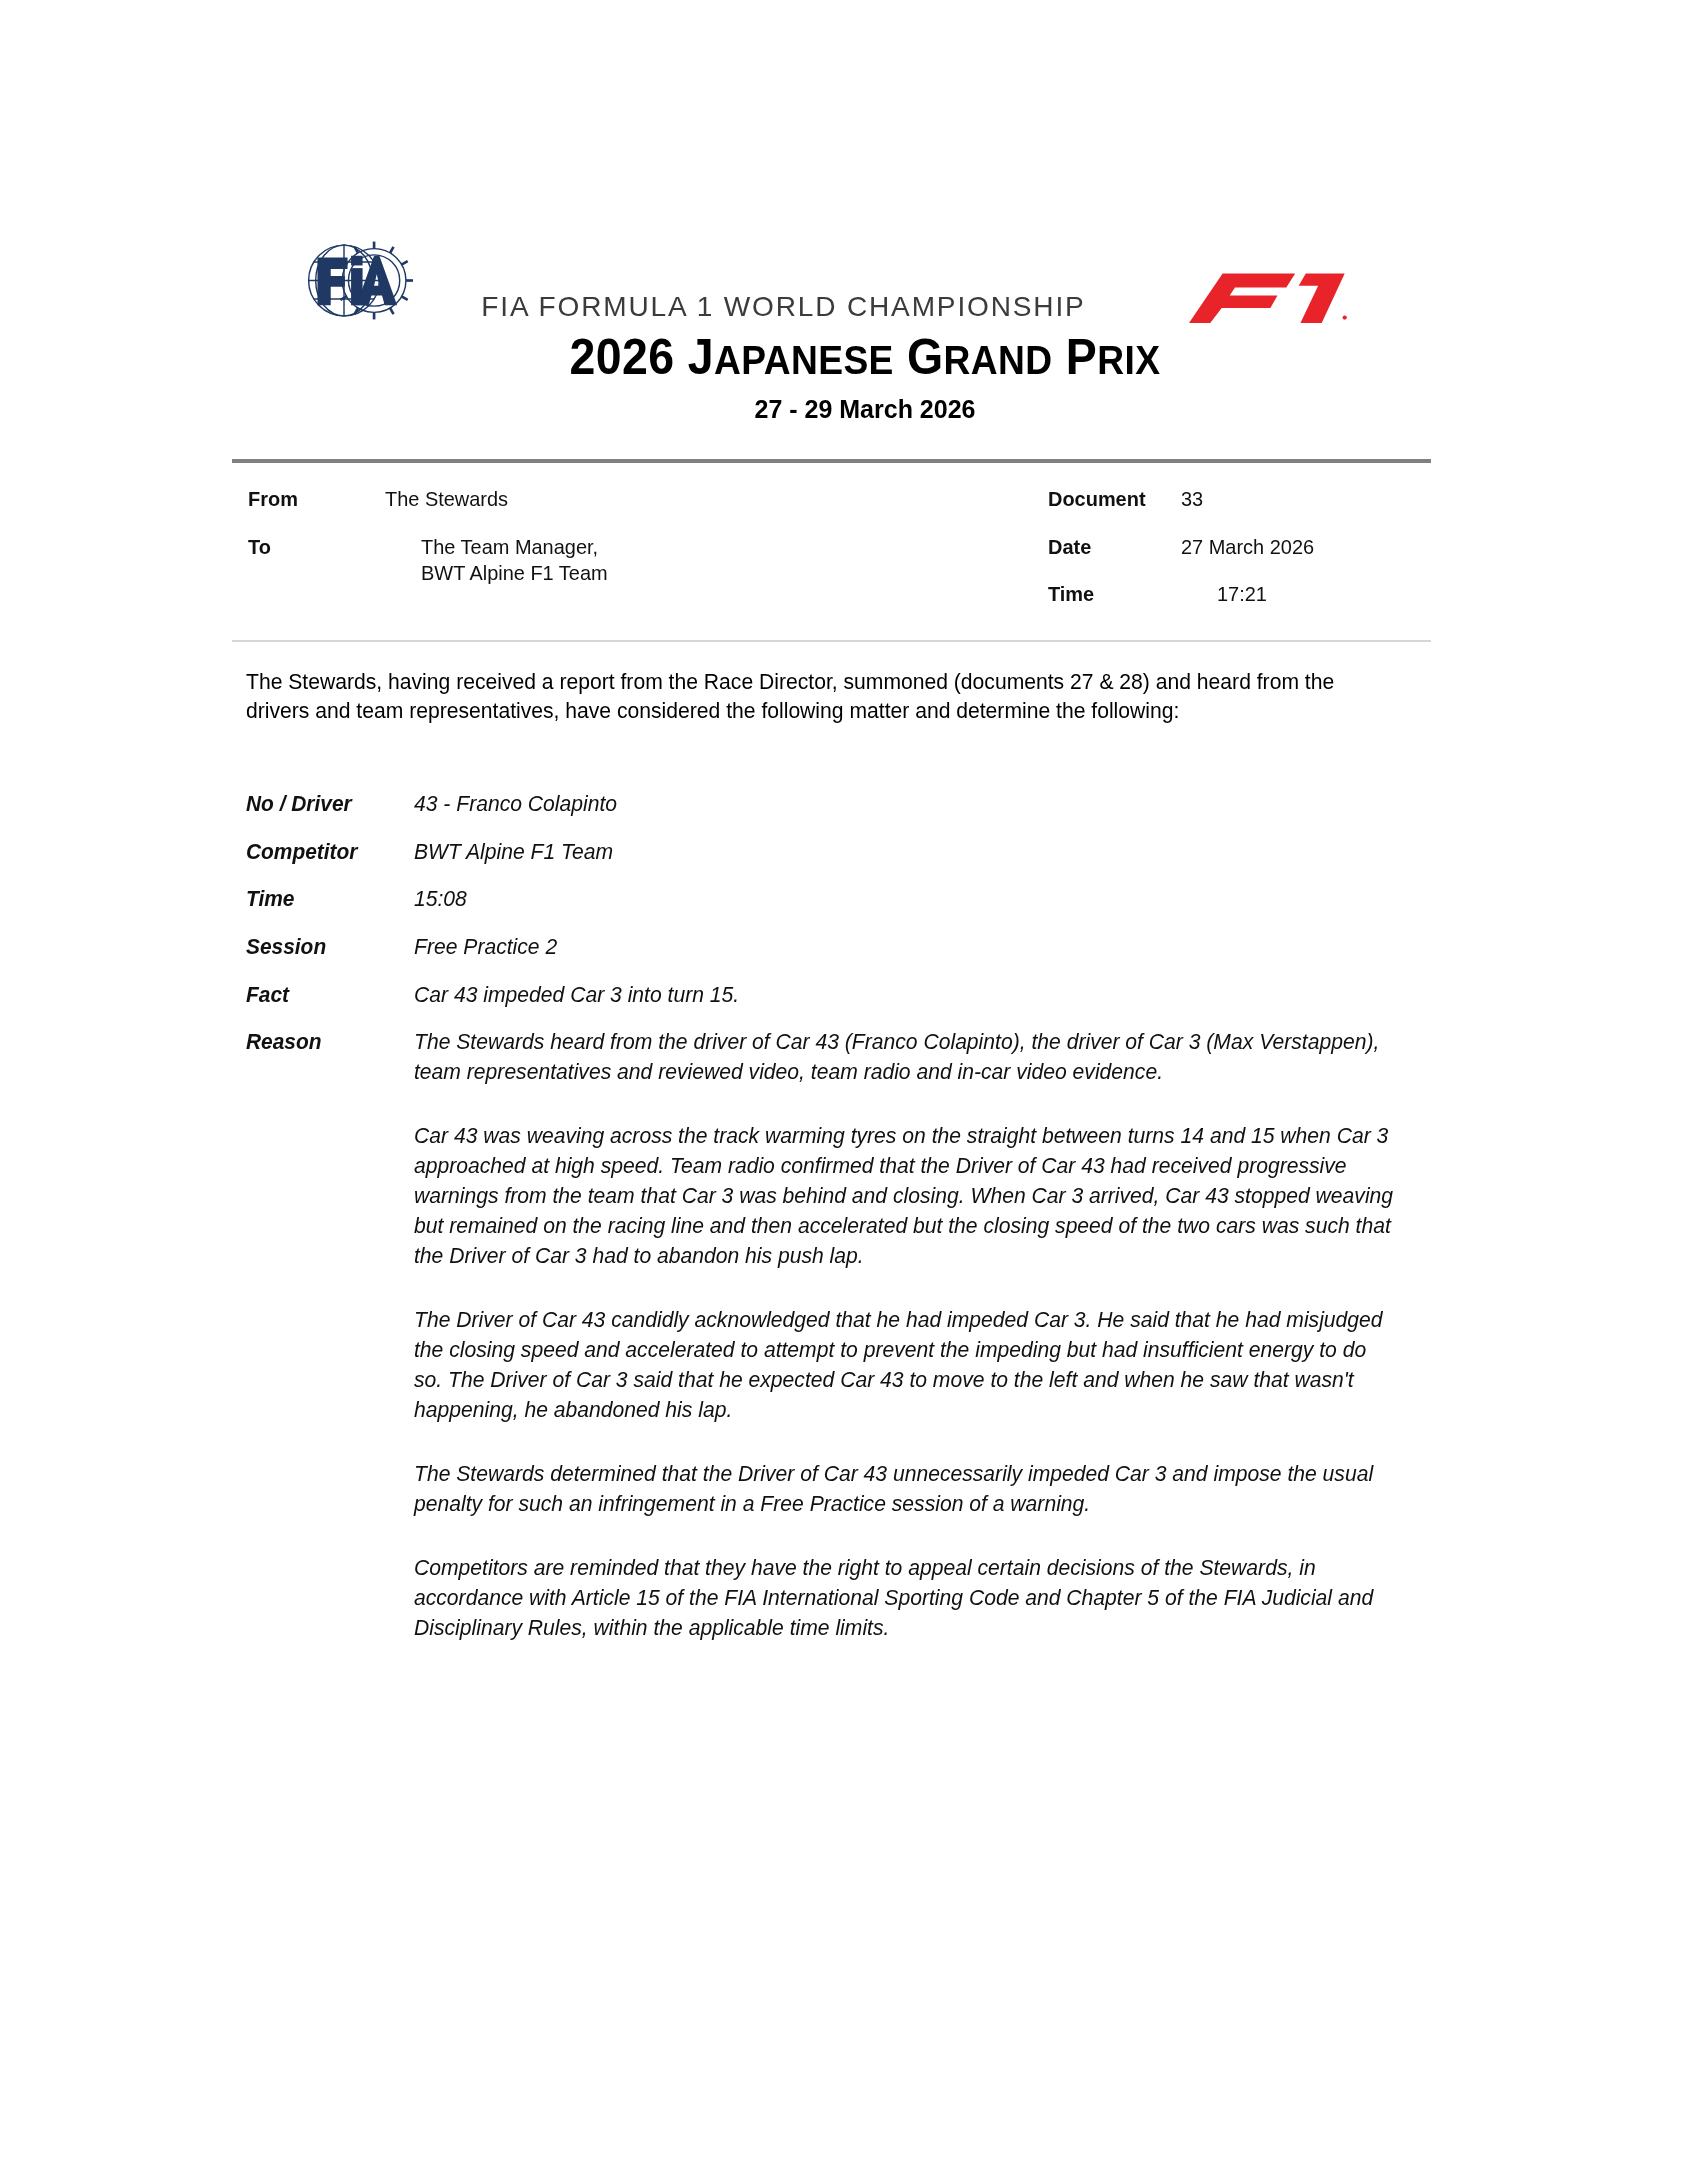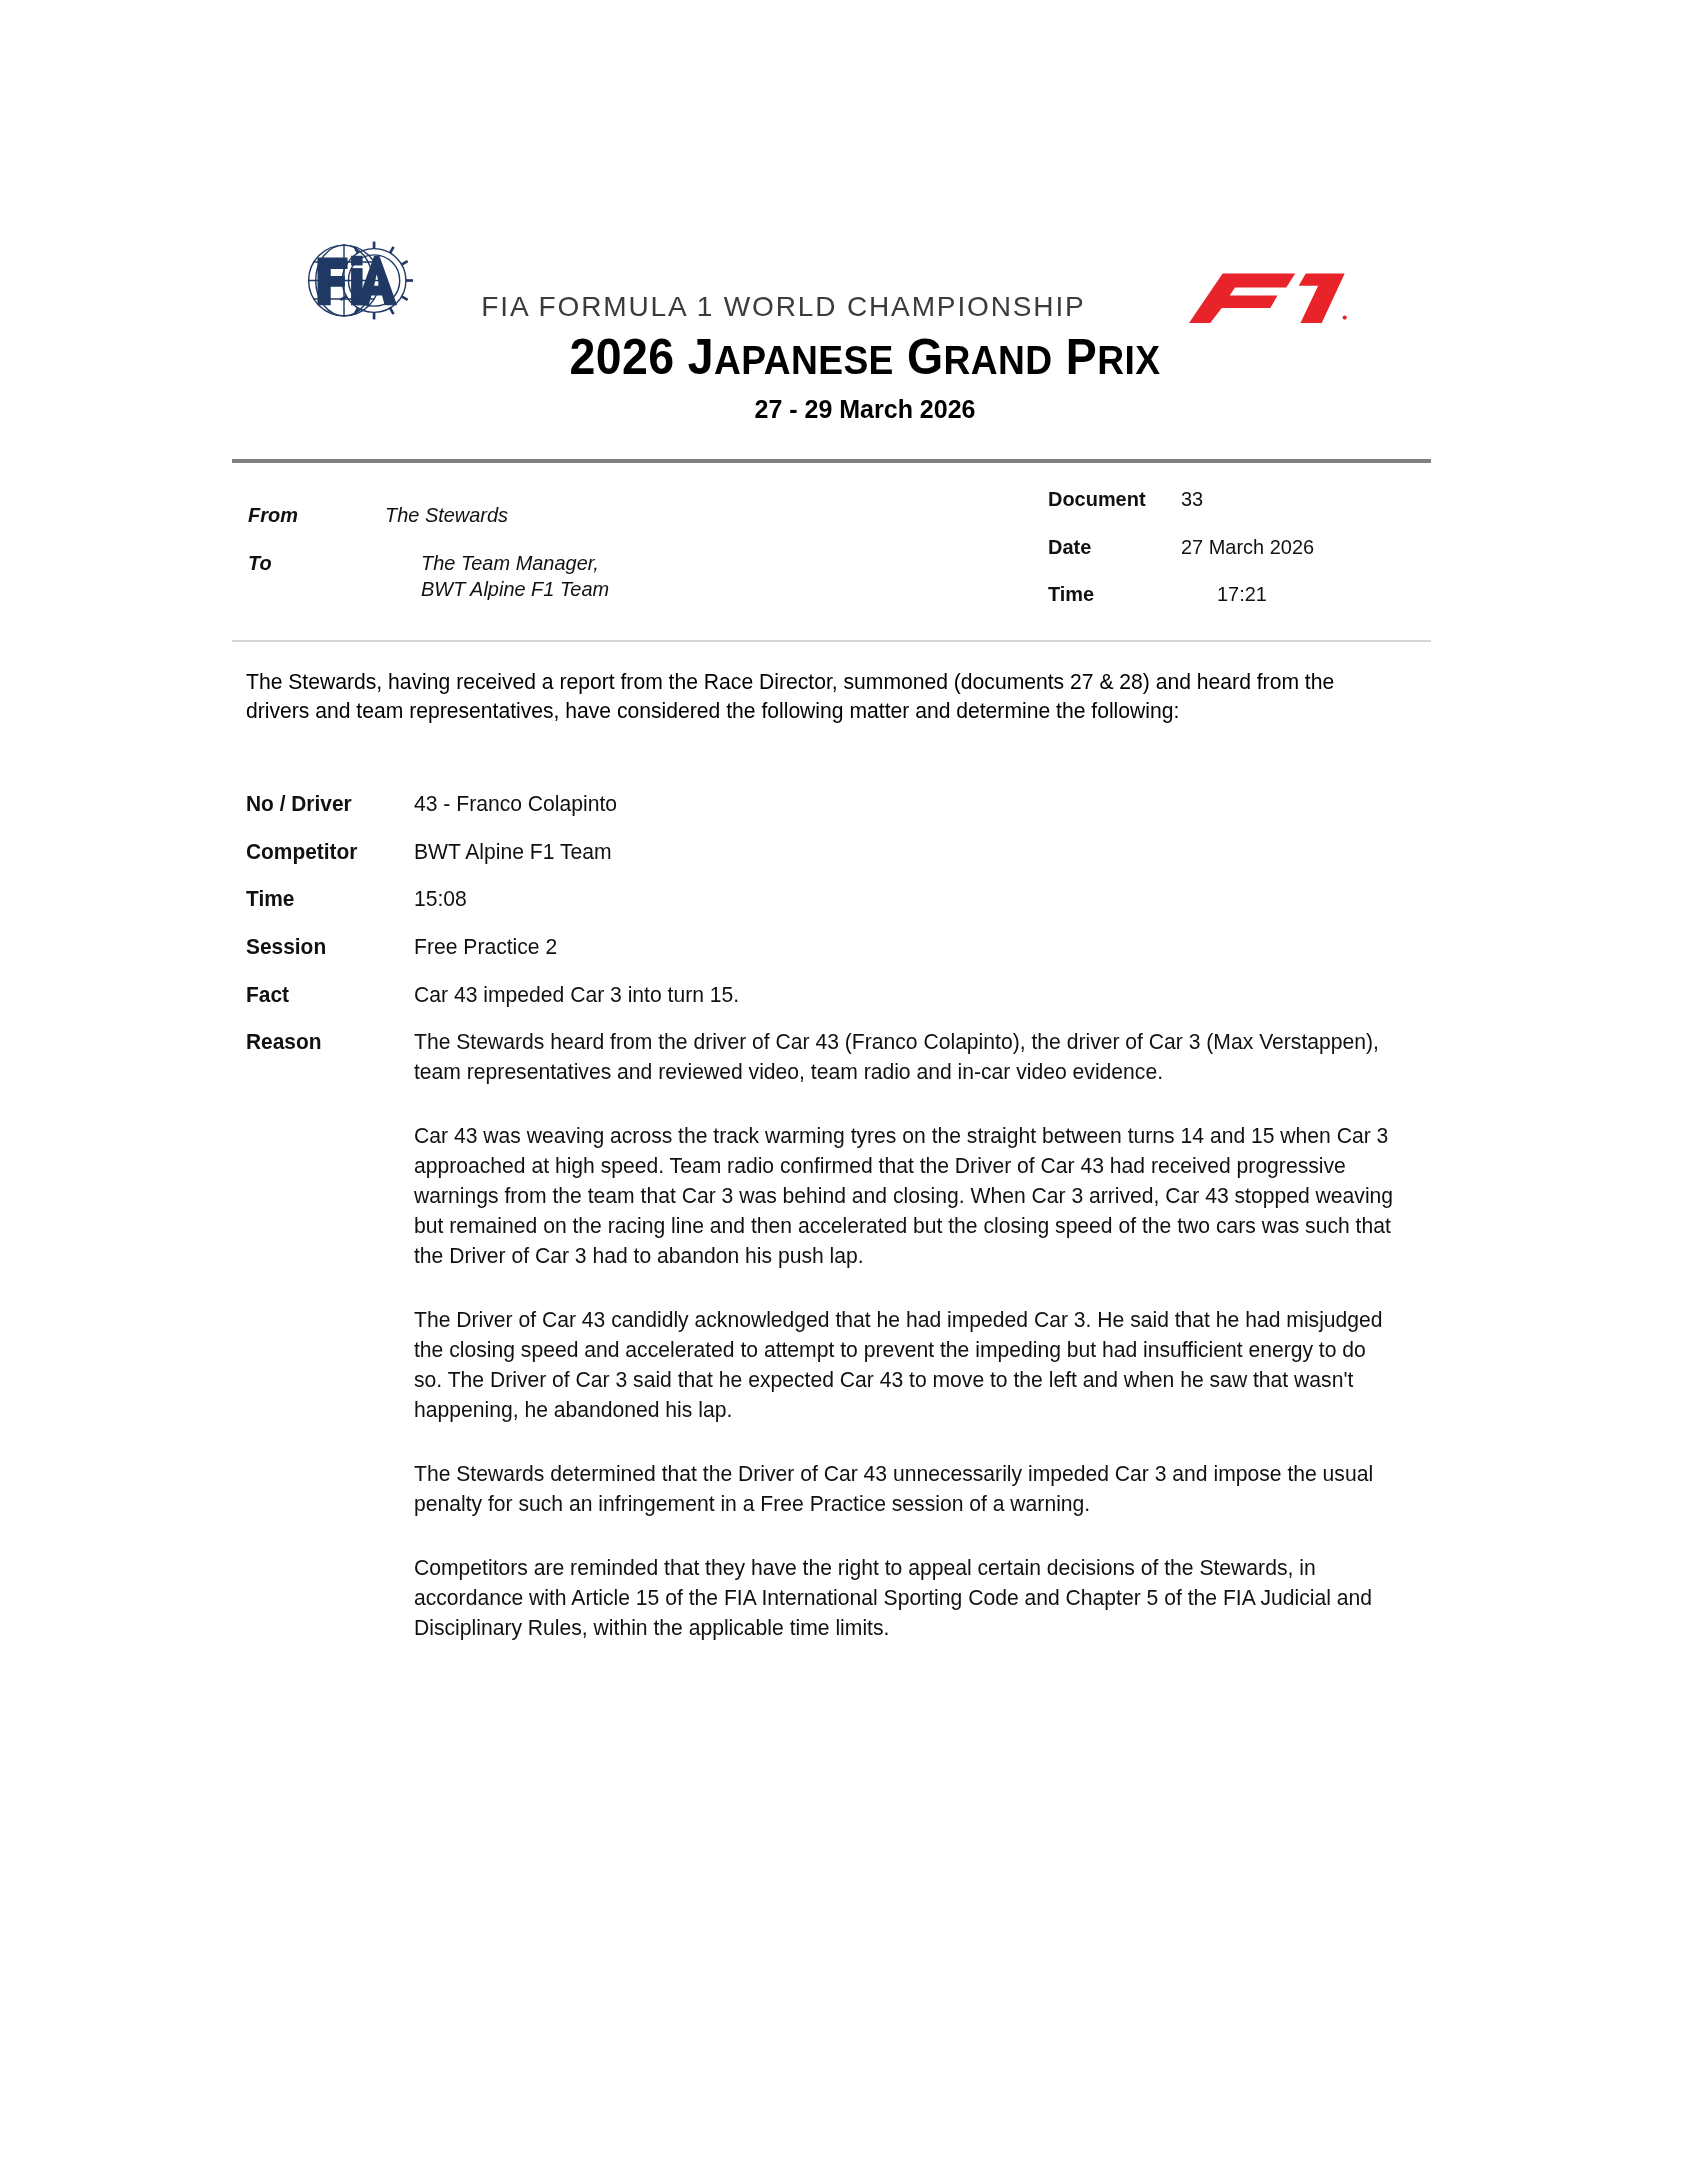--- a/index.html
+++ b/index.html
@@ -121,23 +121,22 @@
   .meta {
     position: absolute;
     left: 232px;
     top: 486px;
     width: 1206px;
     height: 142px;
   }
   .meta-left {
     position: absolute;
     left: 16px;
-    top: 16px;
+    top: 0;
     width: 674px;
-    font-style: italic;
   }
   .meta-right {
     position: absolute;
     left: 816px;
     top: 0;
     width: 390px;
   }
   .meta-row {
     display: flex;
     align-items: flex-start;
@@ -181,20 +180,21 @@
   .fields {
     position: absolute;
     left: 246px;
     top: 789px;
     width: 1188px;
   }
   .field-row {
     display: flex;
     align-items: flex-start;
     margin-bottom: 17.7px;
+    font-style: italic;
   }
   .field-key {
     font-weight: bold;
     font-size: 22px;
     line-height: 30px;
     flex: 0 0 auto;
     width: 168px;
     transform: scaleX(0.95);
     transform-origin: left top;
   }

